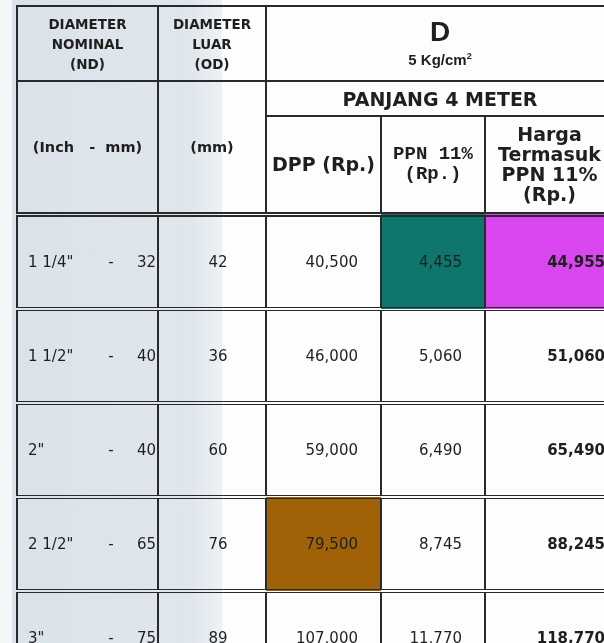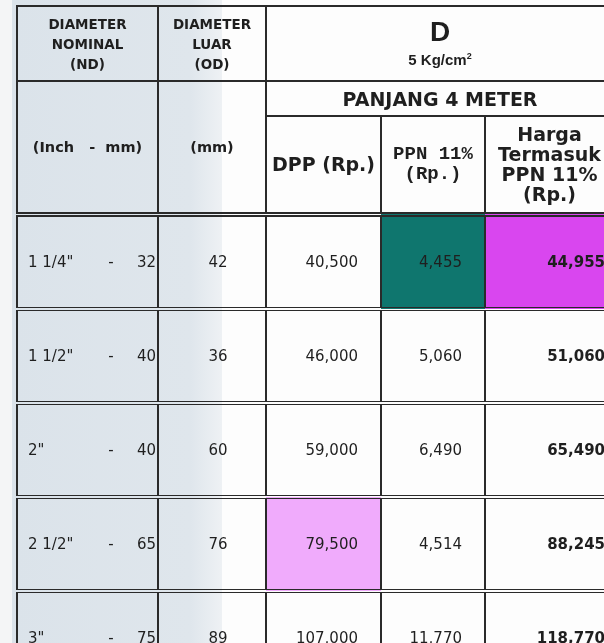--- a/index.html
+++ b/index.html
@@ -116,22 +116,22 @@
 
   <tr class="data-row">
     <td class="c-nd">
       <div class="nd-wrap">
         <span class="nd-inch">2 1/2"</span>
         <span class="nd-dash">-</span>
         <span class="nd-mm">65</span>
       </div>
     </td>
     <td class="c-od">76</td>
-    <td class="c-num" style="background:#f0abfc;">79,500</td>
-    <td class="c-num" style="background:#fdfdfd;">4,514</td>
+    <td class="c-num" style="background:#a16207;">79,500</td>
+    <td class="c-num" style="background:#fdfdfd;">8,745</td>
     <td class="c-total" style="background:#fdfdfd;">88,245</td>
   </tr>
 
   <tr class="data-row">
     <td class="c-nd">
       <div class="nd-wrap">
         <span class="nd-inch">3"</span>
         <span class="nd-dash">-</span>
         <span class="nd-mm">75</span>
       </div>

